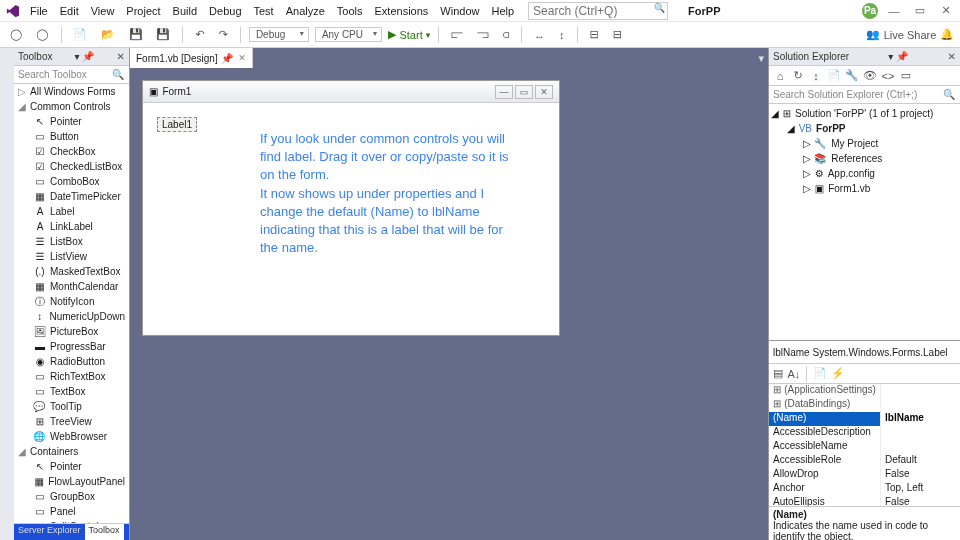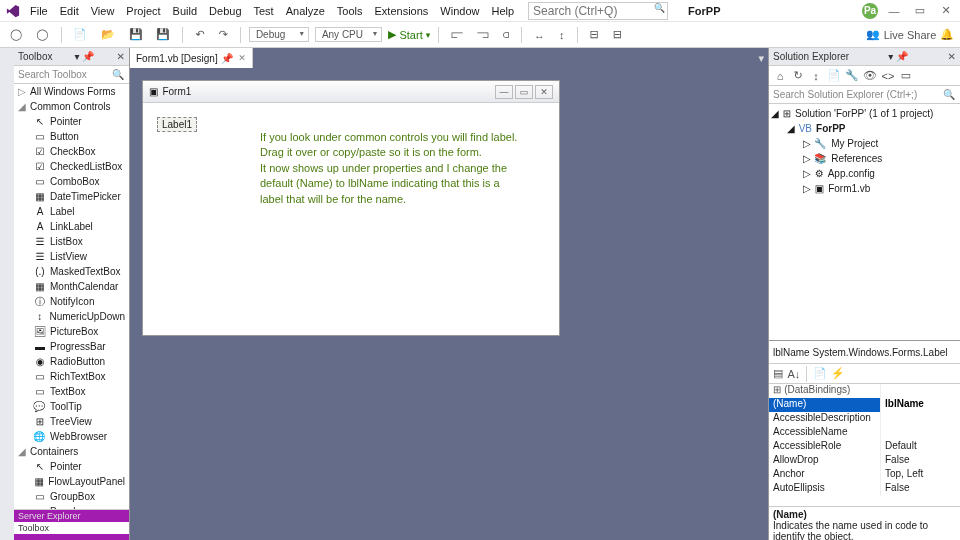--- a/index.html
+++ b/index.html
@@ -38,38 +38,38 @@
 .panel-header { height: 18px; background: #e8e9ee; display: flex; align-items: center; padding: 0 4px; font-size: 10px; color: #333; gap: 4px; border-bottom: 1px solid #ccc; }
 .panel-header .x { margin-left: auto; color: #555; }
 .tool-search { height: 18px; border-bottom: 1px solid #ccc; display: flex; align-items: center; padding: 0 4px; font-size: 10px; color: #888; position: relative; }
 .tool-search .lens { position: absolute; right: 4px; color: #666; }
 .tree { flex: 1; overflow: hidden; }
 .tree-node { display: flex; align-items: center; height: 15px; padding: 0 4px; gap: 4px; font-size: 10px; }
 .tree-node .arrw { width: 8px; color: #888; }
 .tree-node.section { font-weight: 400; }
 .tree-item { display: flex; align-items: center; height: 15px; padding: 0 4px 0 20px; gap: 4px; font-size: 10px; }
 .tree-item .ico { width: 12px; height: 12px; display: flex; align-items: center; justify-content: center; }
-.bottom-tabs { height: 31px; display: flex; border-top: 1px solid #ccc; background: #a21caf; flex-direction: column; }
+.bottom-tabs { height: 17px; display: flex; border-top: 1px solid #ccc; background: #1d4ed8; }
 .bottom-tabs .btab { padding: 1px 4px; font-size: 9px; color: #ddd; }
 .bottom-tabs .btab.active { background: #fff; color: #333; }
 
 
 .center { flex: 1; display: flex; flex-direction: column; background: #656c8a; }
 .tabstrip { height: 20px; display: flex; align-items: center; background: #656c8a; justify-content: flex-end; }
 .doctab { height: 20px; background: #fff; padding: 2px 6px; font-size: 10px; display: flex; align-items: center; gap: 4px; border-right: 1px solid #ccc; }
 .doctab .x { color: #888; font-size: 9px; }
 .tabstrip .spacer { flex: 1; }
 .tabstrip .tabact { color: #ddd; padding: 0 4px; }
 .designsurf { flex: 1; background: #656c8a; padding: 12px; }
 .formcanvas { width: 418px; height: 256px; background: #fff; border: 1px solid #999; position: relative; }
 .fctitle { height: 22px; background: linear-gradient(#fdfdfd, #e8e9ee); border-bottom: 1px solid #ccc; display: flex; align-items: center; padding: 0 6px; font-size: 10px; gap: 4px; }
 .fctitle .wb { width: 18px; height: 14px; border: 1px solid #bbb; display: flex; align-items: center; justify-content: center; color: #666; margin-left: 2px; font-size: 9px; }
 .fctitle .wbset { margin-left: auto; display: flex; }
 .labelctl { position: absolute; left: 14px; top: 36px; font-size: 10px; border: 1px dashed #888; padding: 1px 4px; background: #f2f2ee; }
-.annotation { position: absolute; left: 260px; top: 130px; width: 260px; font-size: 11px; line-height: 1.4; color: #4d7c0f; font-family: Calibri, sans-serif; }
+.annotation { position: absolute; left: 260px; top: 130px; width: 260px; font-size: 13px; line-height: 1.4; color: #3b82f6; font-family: Calibri, sans-serif; }
 
 
 .rightcol { width: 192px; display: flex; flex-direction: column; border-left: 1px solid #999; }
 .solexp { flex: 1; background: #fff; display: flex; flex-direction: column; min-height: 250px; }
 .soltb { height: 20px; border-bottom: 1px solid #ccc; display: flex; align-items: center; gap: 4px; padding: 0 4px; color: #555; }
 .soltb .sico { width: 14px; display: flex; justify-content: center; }
 .sel-search { height: 18px; border-bottom: 1px solid #ccc; display: flex; align-items: center; padding: 0 4px; font-size: 10px; color: #888; position: relative; }
 .sel-search .lens { position: absolute; right: 4px; }
 .sltree { padding: 2px 2px; }
 .sltree .sn { display: flex; align-items: center; height: 15px; gap: 4px; font-size: 10px; }
@@ -394,20 +394,24 @@
       <div class="props-sel">lblName System.Windows.Forms.Label</div>
       <div class="props-tb">
         <span>▤</span>
         <span>A↓</span>
         <span class="sep"></span>
         <span>📄</span>
         <span>⚡</span>
       </div>
       <div class="pgrid" id="pgrid">
           <div class="prow cat">
+            <div class="pkey">⊞ (ApplicationSettings)</div>
+            <div class="pval"></div>
+          </div>
+          <div class="prow cat">
             <div class="pkey">⊞ (DataBindings)</div>
             <div class="pval"></div>
           </div>
           <div class="prow sel">
             <div class="pkey">(Name)</div>
             <div class="pval">lblName</div>
           </div>
           <div class="prow">
             <div class="pkey">AccessibleDescription</div>
             <div class="pval"></div>

